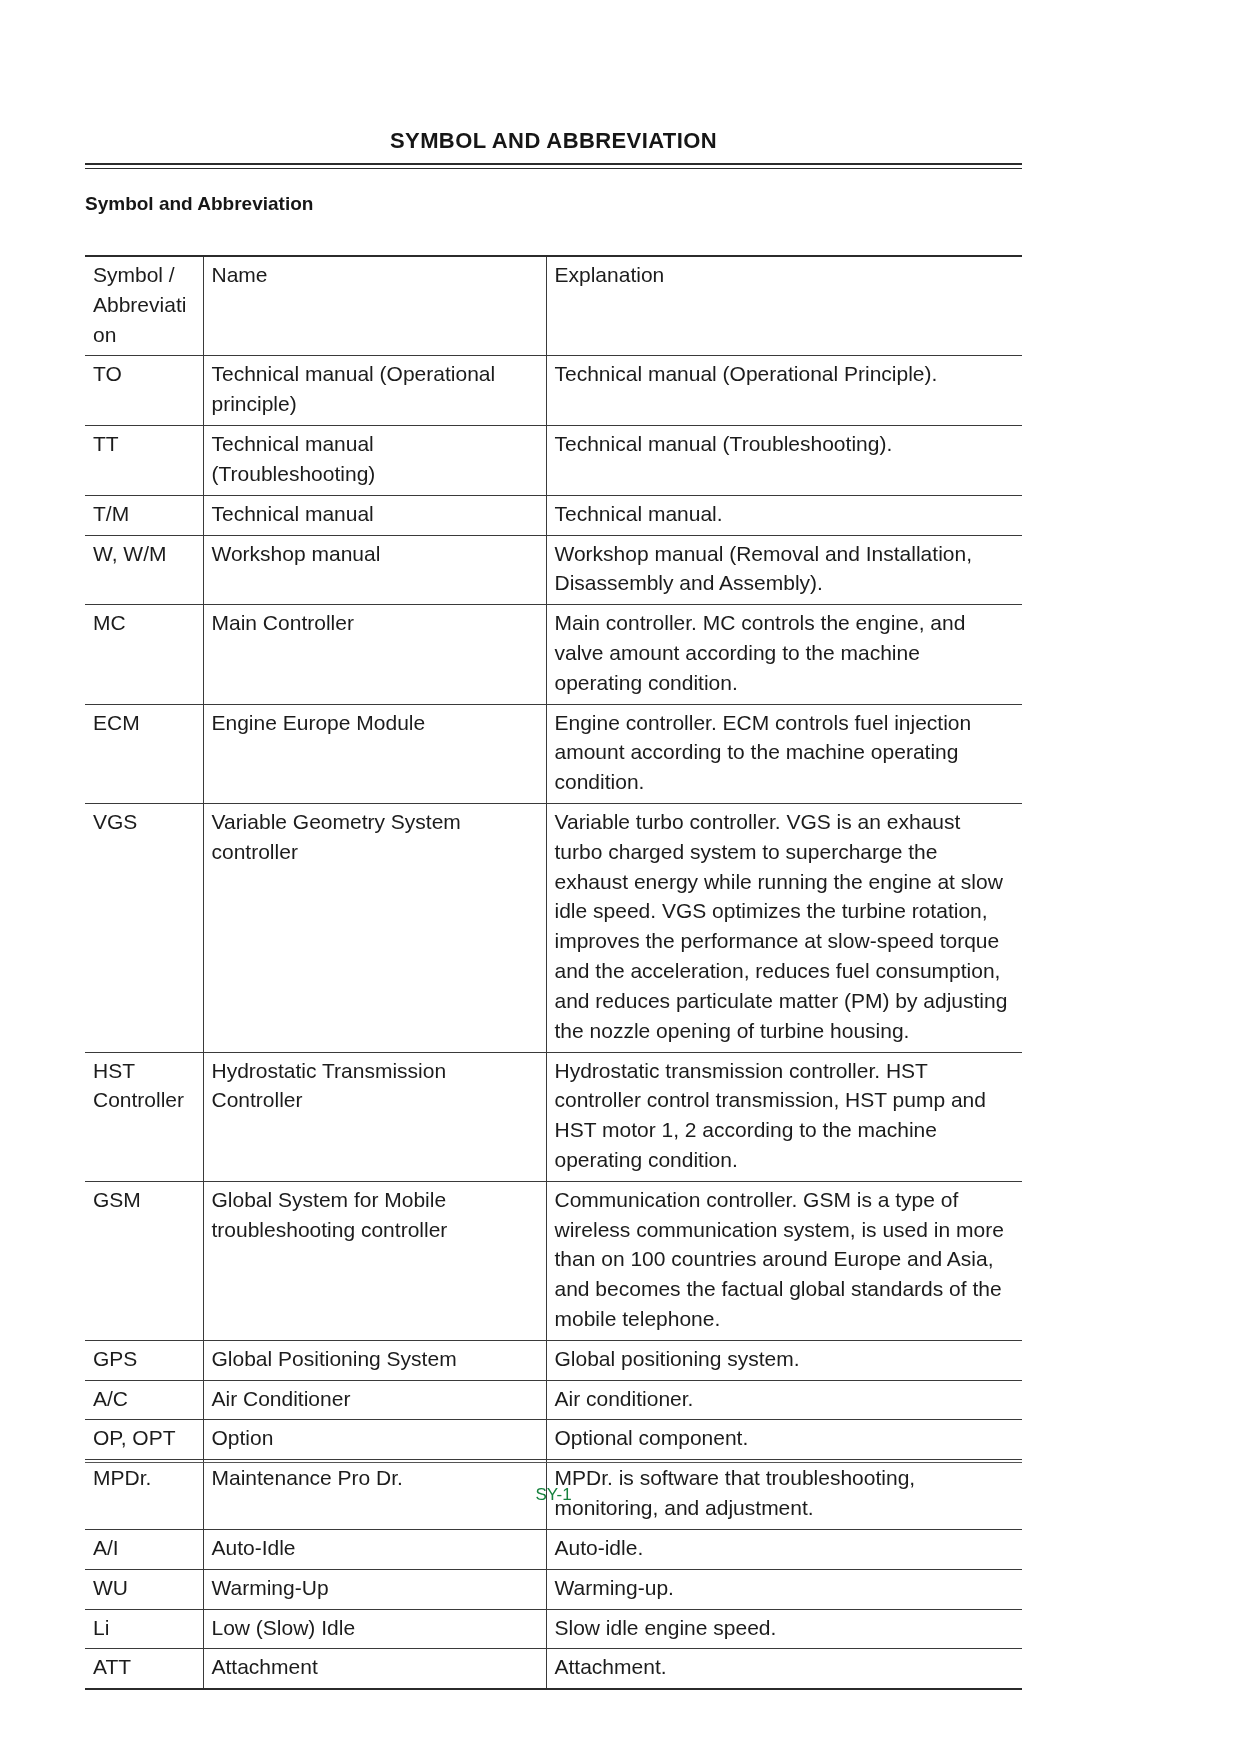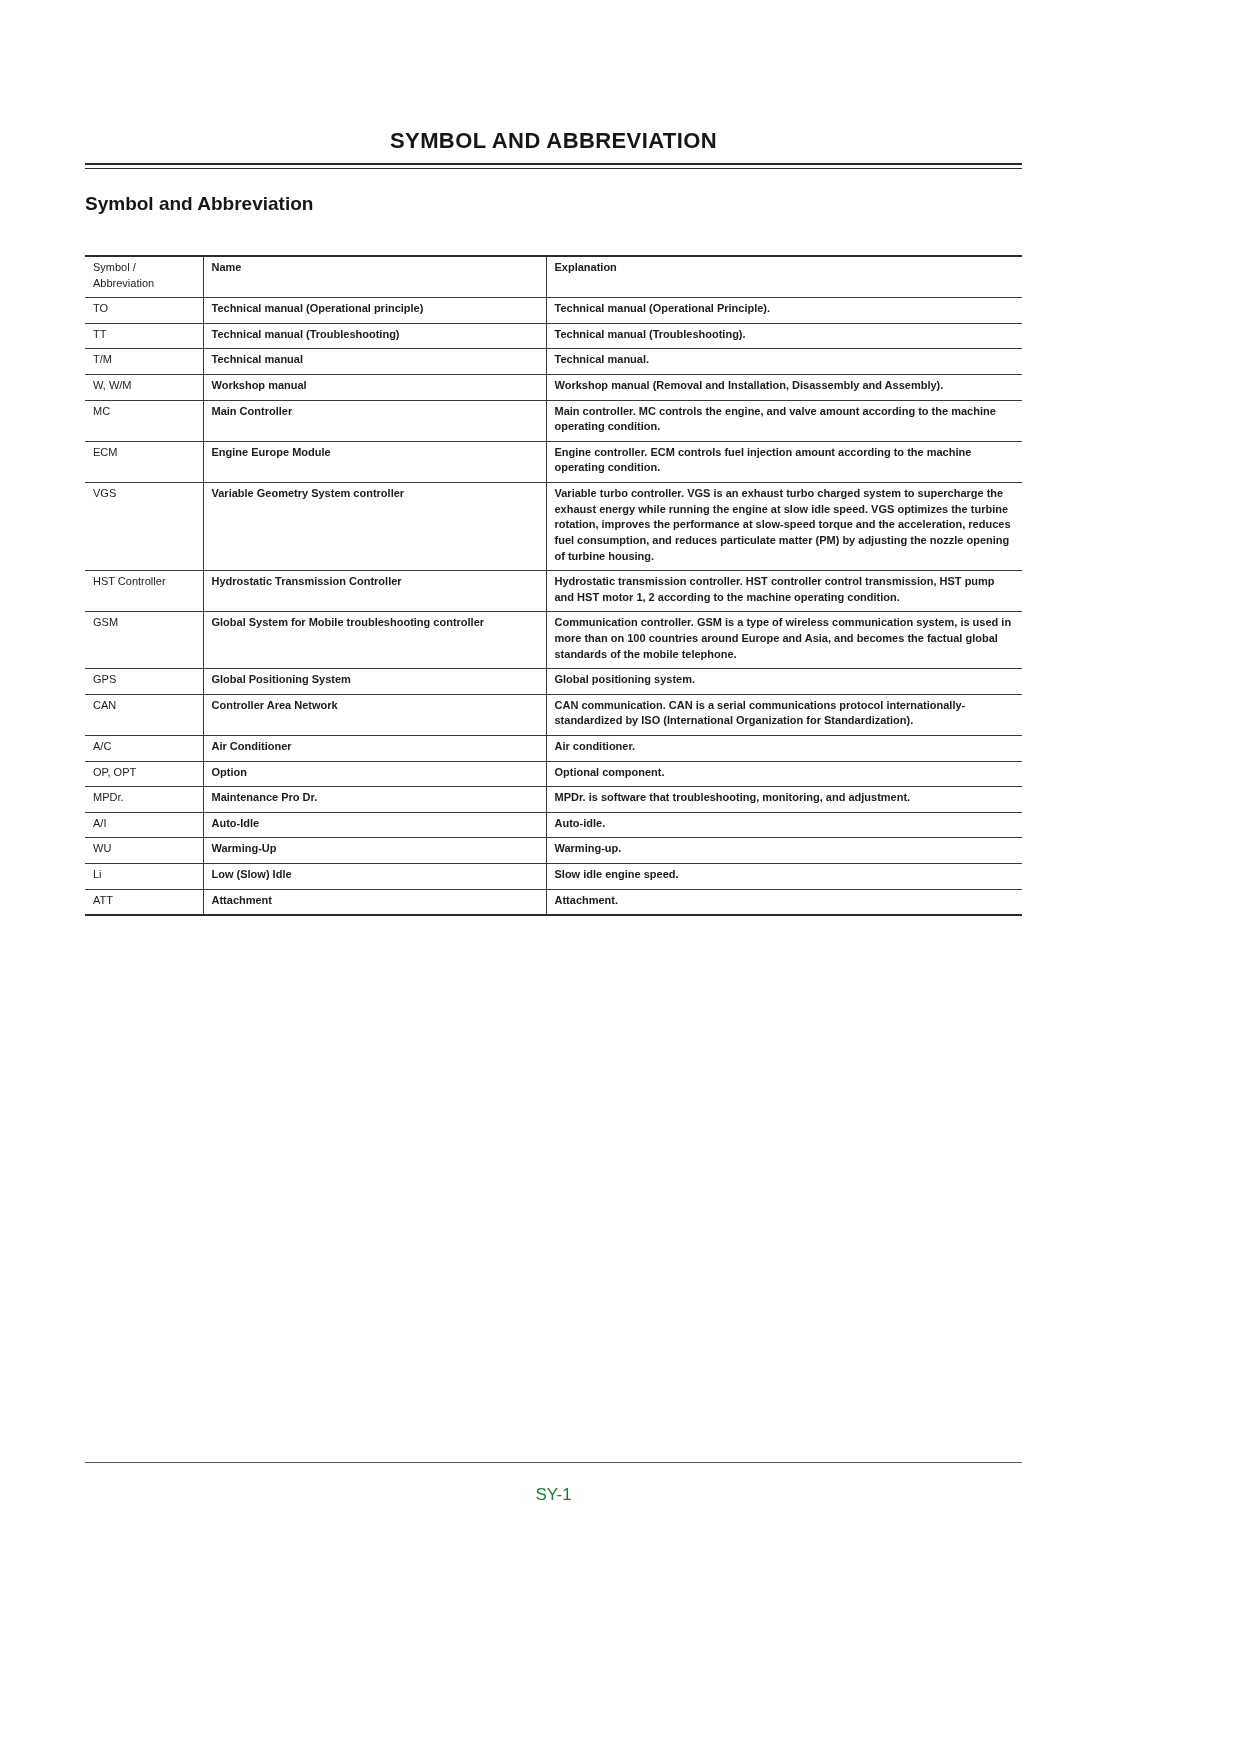--- a/index.html
+++ b/index.html
@@ -39,21 +39,21 @@
   }
   .section-title {
     margin: 24px 0 20px 0;
     font-size: 19px;
     font-weight: bold;
     color: #161616;
   }
   table.abbr-table {
     border-collapse: collapse;
     width: 100%;
-    font-size: 11px;
+    font-size: 21px;
     line-height: 1.42;
     table-layout: fixed;
     margin-top: 40px;
   }
   .abbr-table th, .abbr-table td {
     border-top: 1px solid #3a3a3a;
     border-bottom: 1px solid #3a3a3a;
     text-align: left;
     vertical-align: top;
     padding: 3px 9px 6px 8px;
@@ -61,21 +61,20 @@
     word-wrap: break-word;
   }
   .abbr-table thead th {
     border-top: 2px solid #2b2b2b;
   }
   .abbr-table tbody tr:last-child td {
     border-bottom: 2px solid #2b2b2b;
   }
   .abbr-table th + th, .abbr-table td + td {
     border-left: 1px solid #3a3a3a;
-    font-weight: bold;
   }
   .page-footer {
     position: absolute;
     top: 1462px;
     left: 0;
     width: 100%;
   }
   .footer-rule {
     border-top: 1px solid #555555;
     height: 0;
@@ -157,25 +156,20 @@
           <td>GSM</td>
           <td>Global System for Mobile troubleshooting controller</td>
           <td>Communication controller. GSM is a type of wireless communication system, is used in more than on 100 countries around Europe and Asia, and becomes the factual global standards of the mobile telephone.</td>
         </tr>
         <tr>
           <td>GPS</td>
           <td>Global Positioning System</td>
           <td>Global positioning system.</td>
         </tr>
         <tr>
-          <td>CAN</td>
-          <td>Controller Area Network</td>
-          <td>CAN communication. CAN is a serial communications protocol internationally-standardized by ISO (International Organization for Standardization).</td>
-        </tr>
-        <tr>
           <td>A/C</td>
           <td>Air Conditioner</td>
           <td>Air conditioner.</td>
         </tr>
         <tr>
           <td>OP, OPT</td>
           <td>Option</td>
           <td>Optional component.</td>
         </tr>
         <tr>

